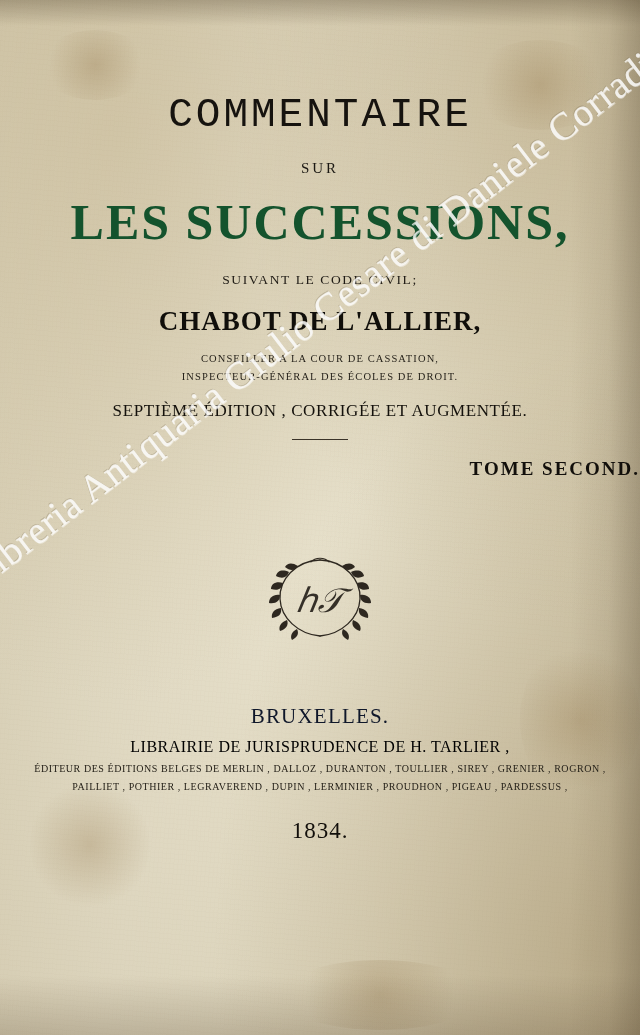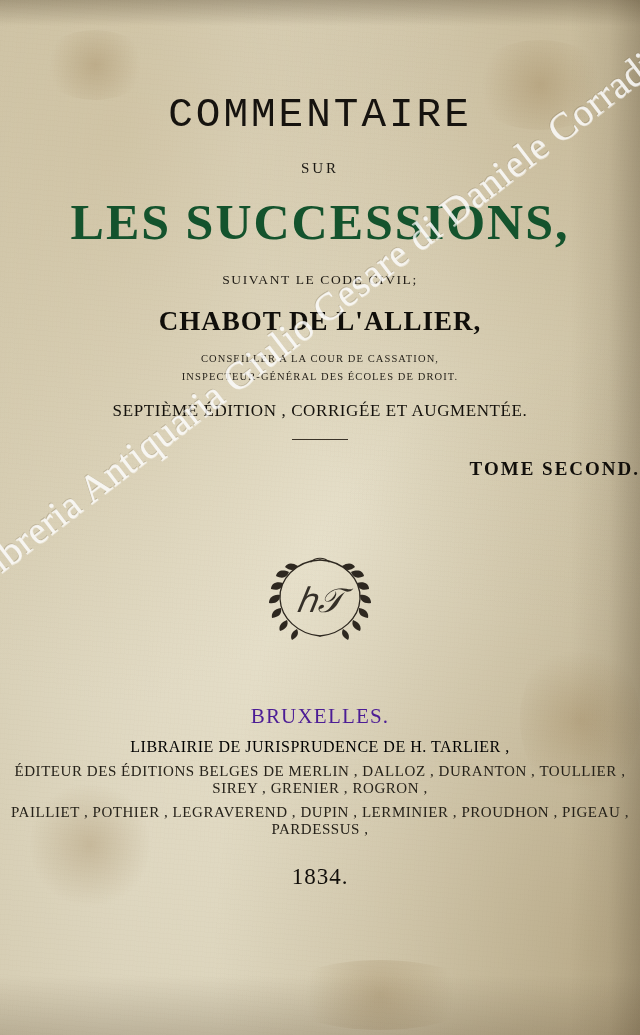--- a/index.html
+++ b/index.html
@@ -150,31 +150,31 @@
     height: 92px;
   }
   #ornament svg { display: block; margin: 0 auto; }
 
   
   #imprint-city {
     margin-top: 60px;
     font-size: 21px;
     letter-spacing: 1.2px;
     font-weight: 400;
-    color: #4c1d95;
+    color: #0f172a;
   }
   #imprint-publisher {
     margin-top: 9px;
     font-size: 16px;
     letter-spacing: 0.5px;
     color: #000000;
   }
   .imprint-line {
     margin-top: 7px;
-    font-size: 15px;
+    font-size: 10px;
     letter-spacing: 0.55px;
     color: #26221a;
   }
   #year {
     margin-top: 26px;
     font-size: 23px;
     letter-spacing: 1px;
     font-weight: 400;
     color: #110e0a;
   }

